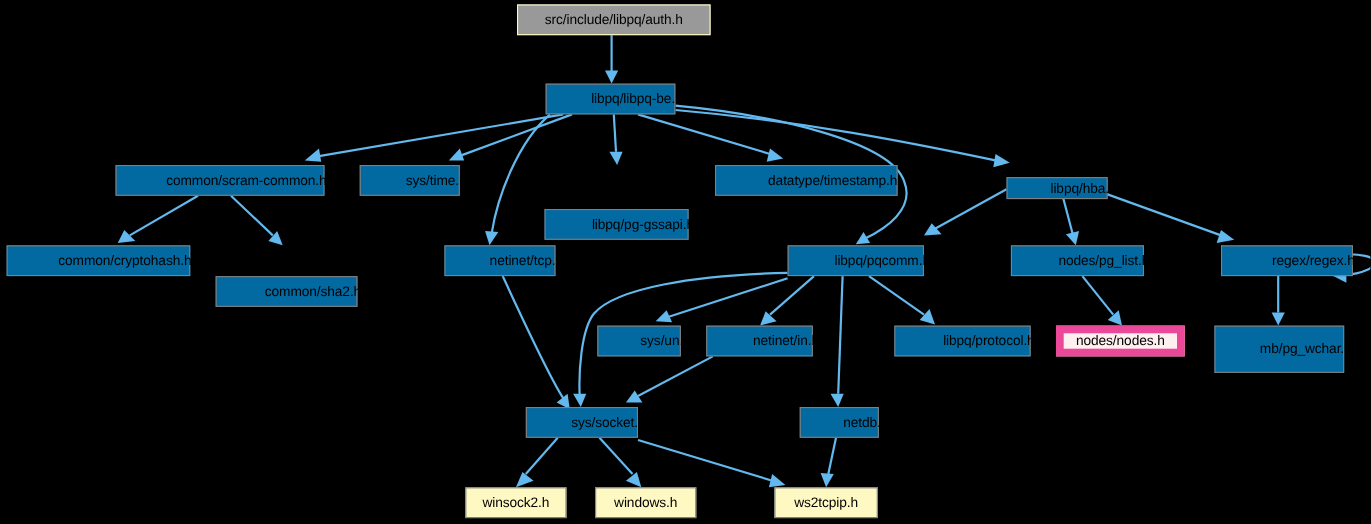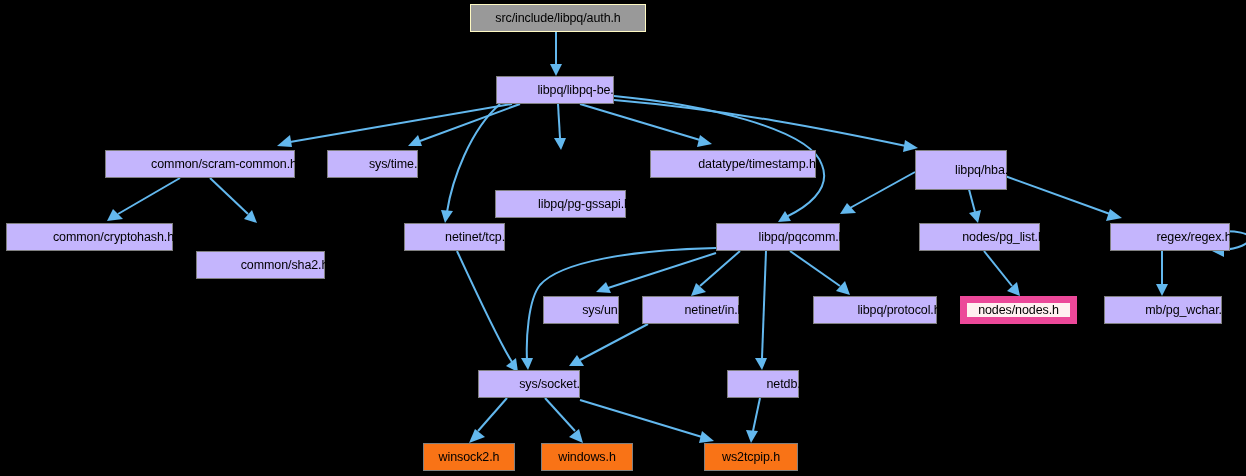--- a/index.html
+++ b/index.html
@@ -31,30 +31,30 @@
     align-items: center;
     justify-content: center;
     font-family: "Liberation Sans", sans-serif;
     font-size: 12.5px;
     line-height: 1;
     color: #000000;
     white-space: nowrap;
     letter-spacing: -0.1px;
   }
   .node-fill-white {
-    background: #c4b5fd;
+    background: #0369a1;
     border: 1px solid #808080;
     padding-left: 48px;
   }
   .node-fill-gray {
     background: #999999;
     border: 1px solid #fef9c3;
   }
   .node-fill-lightgray {
-    background: #f97316;
+    background: #fef9c3;
     border: 1px solid #808080;
   }
   .node-fill-pink {
     background: #fff0f0;
     border: 7px solid #ec4899;
   }
 </style>
 </head>
 <body>
 
@@ -117,32 +117,32 @@
       <polygon points="751,443 746,430 758,431" fill="#63b8ee"></polygon>
     </svg>
 
   <div id="node-layer">
       <div class="node-box node-fill-gray" style="left: 470px; top: 4px; width: 176px; height: 28px;">src/include/libpq/auth.h</div>
       <div class="node-box node-fill-white" style="left: 496px; top: 76px; width: 118px; height: 28px;">libpq/libpq-be.h</div>
       <div class="node-box node-fill-white" style="left: 105px; top: 150px; width: 190px; height: 28px;">common/scram-common.h</div>
       <div class="node-box node-fill-white" style="left: 327px; top: 150px; width: 91px; height: 28px;">sys/time.h</div>
       <div class="node-box node-fill-white" style="left: 495px; top: 150px; width: 131px; height: 28px; margin-top: 40px;">libpq/pg-gssapi.h</div>
       <div class="node-box node-fill-white" style="left: 650px; top: 150px; width: 166px; height: 28px;">datatype/timestamp.h</div>
-      <div class="node-box node-fill-white" style="left: 915px; top: 150px; width: 92px; height: 40px;">libpq/hba.h</div>
+      <div class="node-box node-fill-white" style="left: 915px; top: 161px; width: 92px; height: 20px;">libpq/hba.h</div>
       <div class="node-box node-fill-white" style="left: 6px; top: 223px; width: 167px; height: 28px;">common/cryptohash.h</div>
       <div class="node-box node-fill-white" style="left: 196px; top: 223px; width: 129px; height: 28px; margin-top: 28px;">common/sha2.h</div>
       <div class="node-box node-fill-white" style="left: 404px; top: 223px; width: 101px; height: 28px;">netinet/tcp.h</div>
       <div class="node-box node-fill-white" style="left: 716px; top: 223px; width: 124px; height: 28px;">libpq/pqcomm.h</div>
       <div class="node-box node-fill-white" style="left: 919px; top: 223px; width: 121px; height: 28px;">nodes/pg_list.h</div>
       <div class="node-box node-fill-white" style="left: 1110px; top: 223px; width: 120px; height: 28px;">regex/regex.h</div>
       <div class="node-box node-fill-white" style="left: 543px; top: 296px; width: 76px; height: 28px;">sys/un.h</div>
       <div class="node-box node-fill-white" style="left: 642px; top: 296px; width: 97px; height: 28px;">netinet/in.h</div>
       <div class="node-box node-fill-white" style="left: 813px; top: 296px; width: 124px; height: 28px;">libpq/protocol.h</div>
       <div class="node-box node-fill-pink" style="left: 960px; top: 296px; width: 117px; height: 28px;">nodes/nodes.h</div>
-      <div class="node-box node-fill-white" style="left: 1104px; top: 296px; width: 118px; height: 28px;">mb/pg_wchar.h</div>
+      <div class="node-box node-fill-white" style="left: 1104px; top: 296px; width: 118px; height: 43px;">mb/pg_wchar.h</div>
       <div class="node-box node-fill-white" style="left: 478px; top: 370px; width: 102px; height: 28px;">sys/socket.h</div>
       <div class="node-box node-fill-white" style="left: 727px; top: 370px; width: 72px; height: 28px;">netdb.h</div>
       <div class="node-box node-fill-lightgray" style="left: 423px; top: 443px; width: 92px; height: 28px;">winsock2.h</div>
       <div class="node-box node-fill-lightgray" style="left: 541px; top: 443px; width: 92px; height: 28px;">windows.h</div>
       <div class="node-box node-fill-lightgray" style="left: 704px; top: 443px; width: 94px; height: 28px;">ws2tcpip.h</div>
     </div>
 
 </div>
 
 </body></html>

